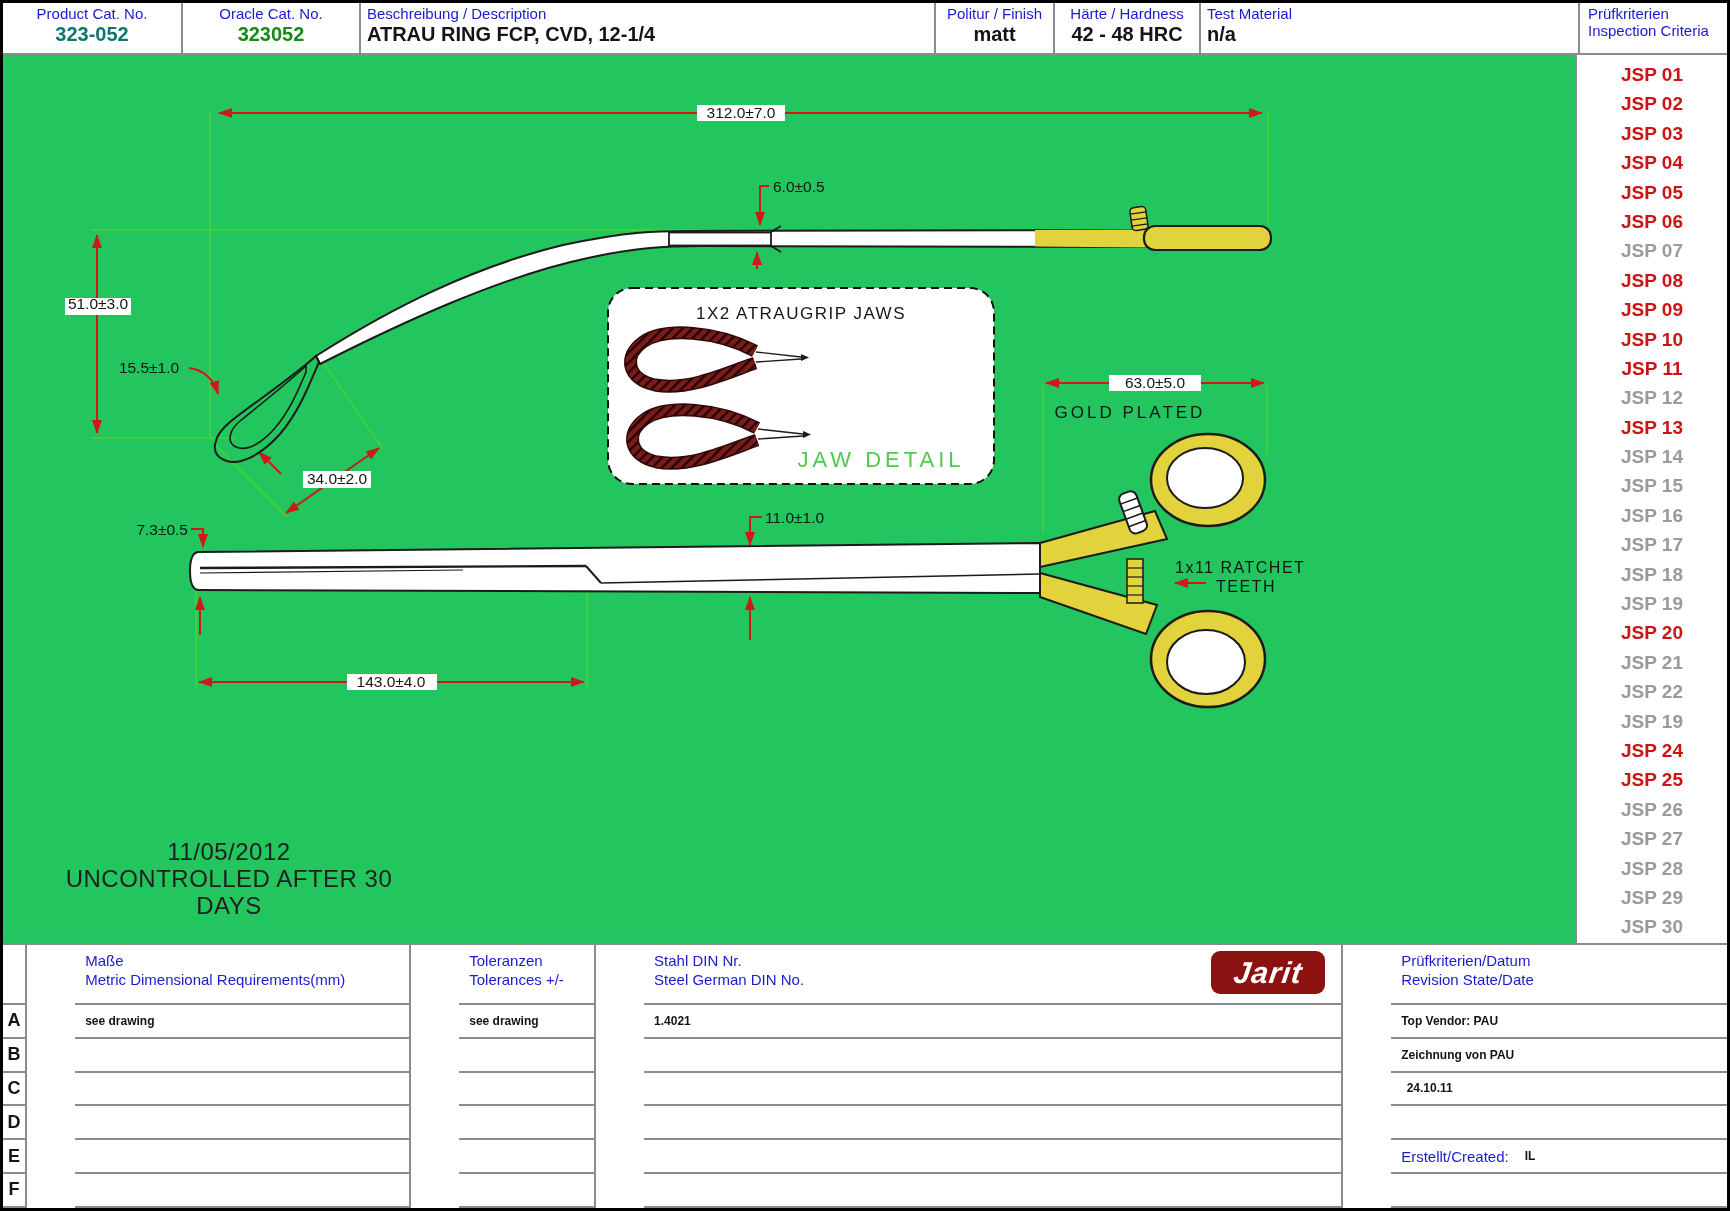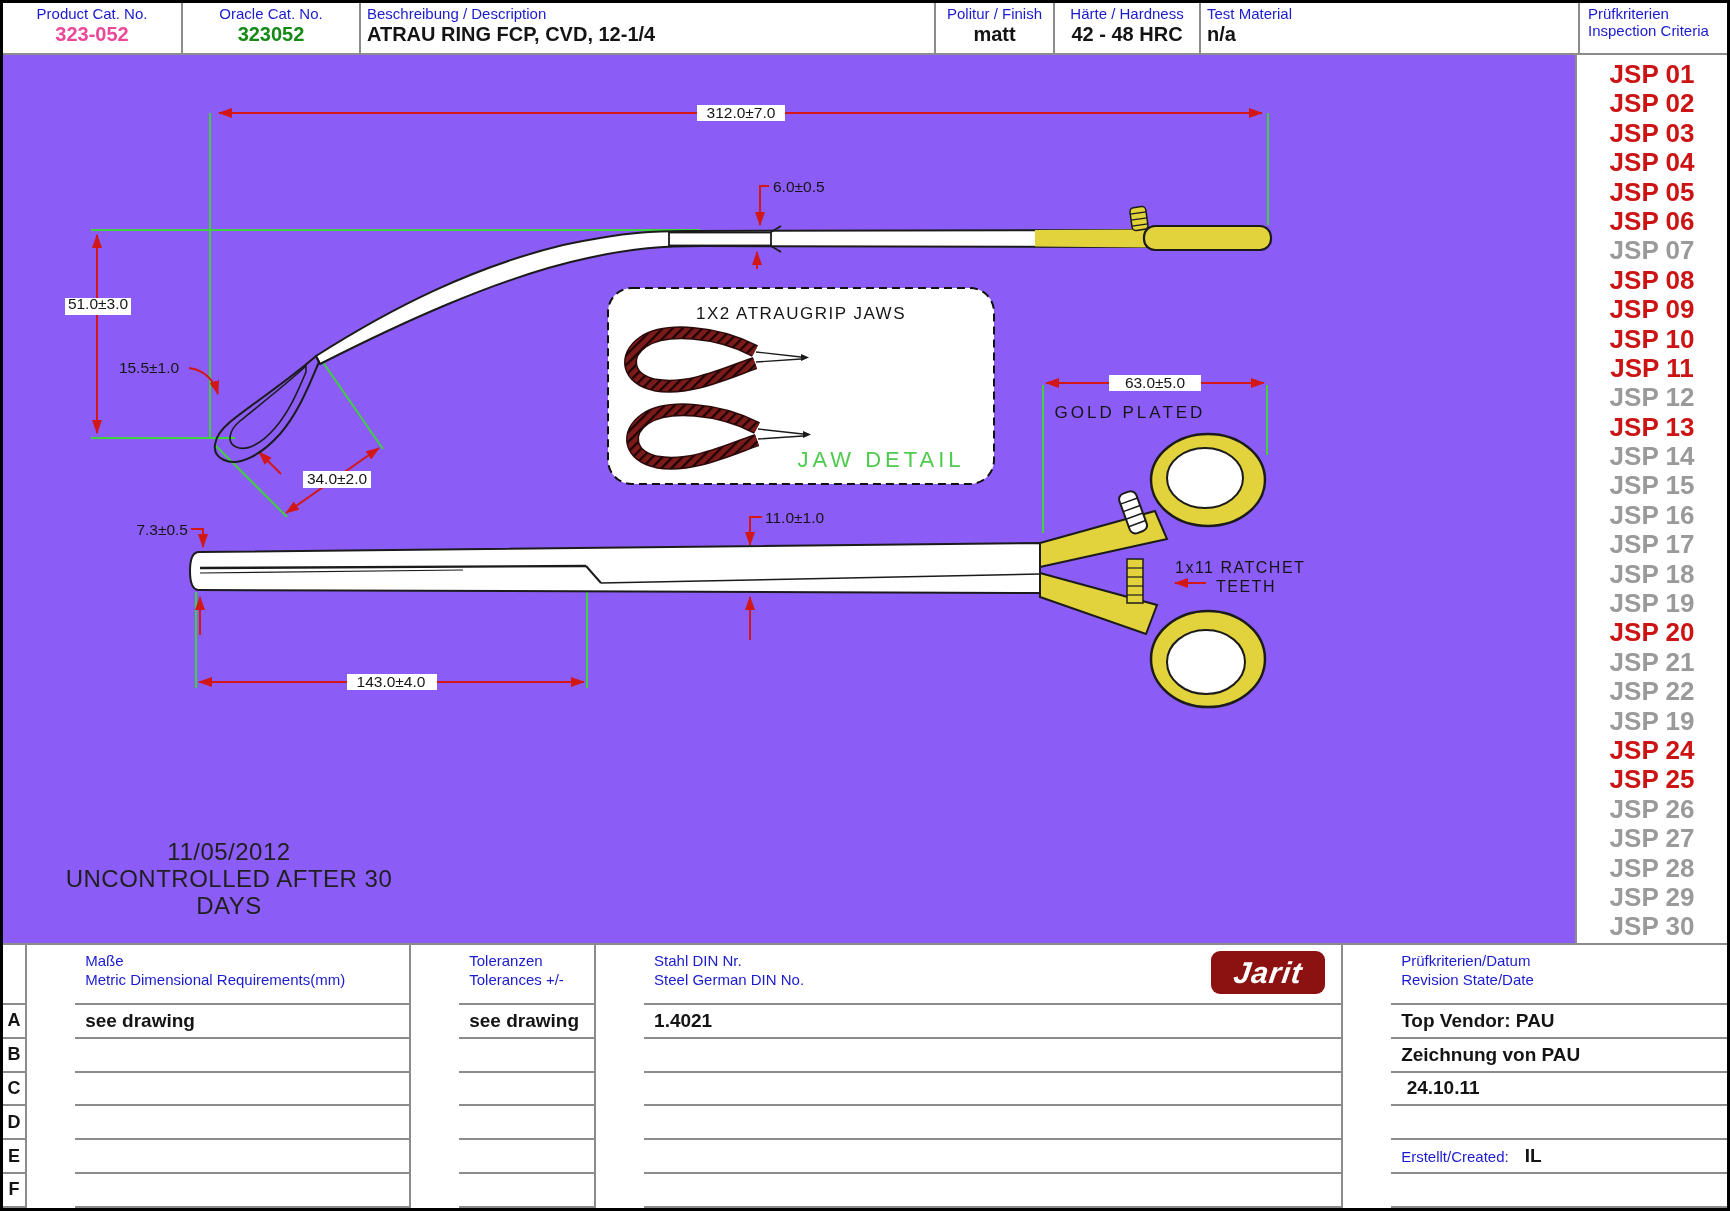--- a/index.html
+++ b/index.html
@@ -4,45 +4,45 @@
 <style>
   html,body{margin:0;padding:0;background:#e8e8e8;}
   .page{position:relative;width:1730px;height:1211px;background:#ffffff;
         font-family:"Liberation Sans",sans-serif;border:3px solid #000000;box-sizing:border-box;overflow:hidden;}
   
   .hdr{position:absolute;left:0;top:0;width:1724px;height:52px;display:flex;}
   .hcell{box-sizing:border-box;border-right:2px solid #8c8c8c;border-bottom:2px solid #8c8c8c;
          padding:2px 6px 0 6px;overflow:hidden;}
   .hlabel{color:#1a1acf;font-size:15px;line-height:17px;white-space:nowrap;}
   .hvalue{color:#141414;font-size:20px;font-weight:bold;line-height:24px;white-space:nowrap;}
-  .cred{color:#ec4899;} .cgreen{color:#168a16;} .ctr{text-align:center;}
+  .cred{color:#0f766e;} .cgreen{color:#168a16;} .ctr{text-align:center;}
   
   .draw{position:absolute;left:0;top:52px;width:1574px;height:890px;box-sizing:border-box;
-        border-right:2px solid #8c8c8c;border-bottom:2px solid #8c8c8c;background:#8b5cf6;}
+        border-right:2px solid #8c8c8c;border-bottom:2px solid #8c8c8c;background:#22c55e;}
   .stamp{position:absolute;left:30px;top:783px;width:392px;text-align:center;color:#1f1f1f;
          font-size:24px;line-height:27px;letter-spacing:0.5px;}
   
   .sidehdr{box-sizing:border-box;padding:2px 0 0 8px;}
   .side{position:absolute;left:1574px;top:52px;width:150px;height:890px;box-sizing:border-box;
         border-bottom:2px solid #8c8c8c;padding-top:5px;}
-  .jsp-item{height:29.4px;line-height:29.4px;text-align:center;font-size:26px;white-space:nowrap;}
+  .jsp-item{height:29.4px;line-height:29.4px;text-align:center;font-size:19px;white-space:nowrap;}
   .jsp-on{color:#cc1414;font-weight:bold;}
   .jsp-off{color:#9a9a9a;font-weight:bold;}
   
   .foot{position:absolute;left:0;top:942px;width:1724px;}
   .frow{display:flex;gap:48px;}
   .fcell{box-sizing:border-box;border-right:2px solid #8c8c8c;border-bottom:2px solid #8c8c8c;
          overflow:hidden;position:relative;}
   .w-letter{width:27px;} .w-dims{width:378px;} .w-tol{width:153px;} .w-steel{width:788px;} .w-rev{width:378px;}
   .fhead{height:60px;padding:6px 0 0 10px;}
   .fbody{height:33.8px;display:flex;align-items:center;padding-left:10px;}
   .fletter{height:33.8px;display:flex;align-items:center;justify-content:center;
            font-weight:bold;font-size:18px;color:#141414;}
   .flabel{color:#1a1acf;font-size:15px;line-height:19px;}
-  .fval{font-size:19px;font-weight:bold;color:#141414;white-space:nowrap;}
+  .fval{font-size:12px;font-weight:bold;color:#141414;white-space:nowrap;}
   .jarit{position:absolute;right:16px;top:6px;width:114px;height:43px;background:#8c1111;
          border-radius:9px;display:flex;align-items:center;justify-content:center;}
   .jarit span{color:#fff;font-style:italic;font-weight:bold;font-size:30px;letter-spacing:1px;
               transform:skewX(-8deg);line-height:30px;}
   .erst-label{color:#1a1acf;font-size:15px;margin-right:16px;}
   svg text{font-family:"Liberation Sans",sans-serif;}
 </style>
 </head>
 <body>
 

